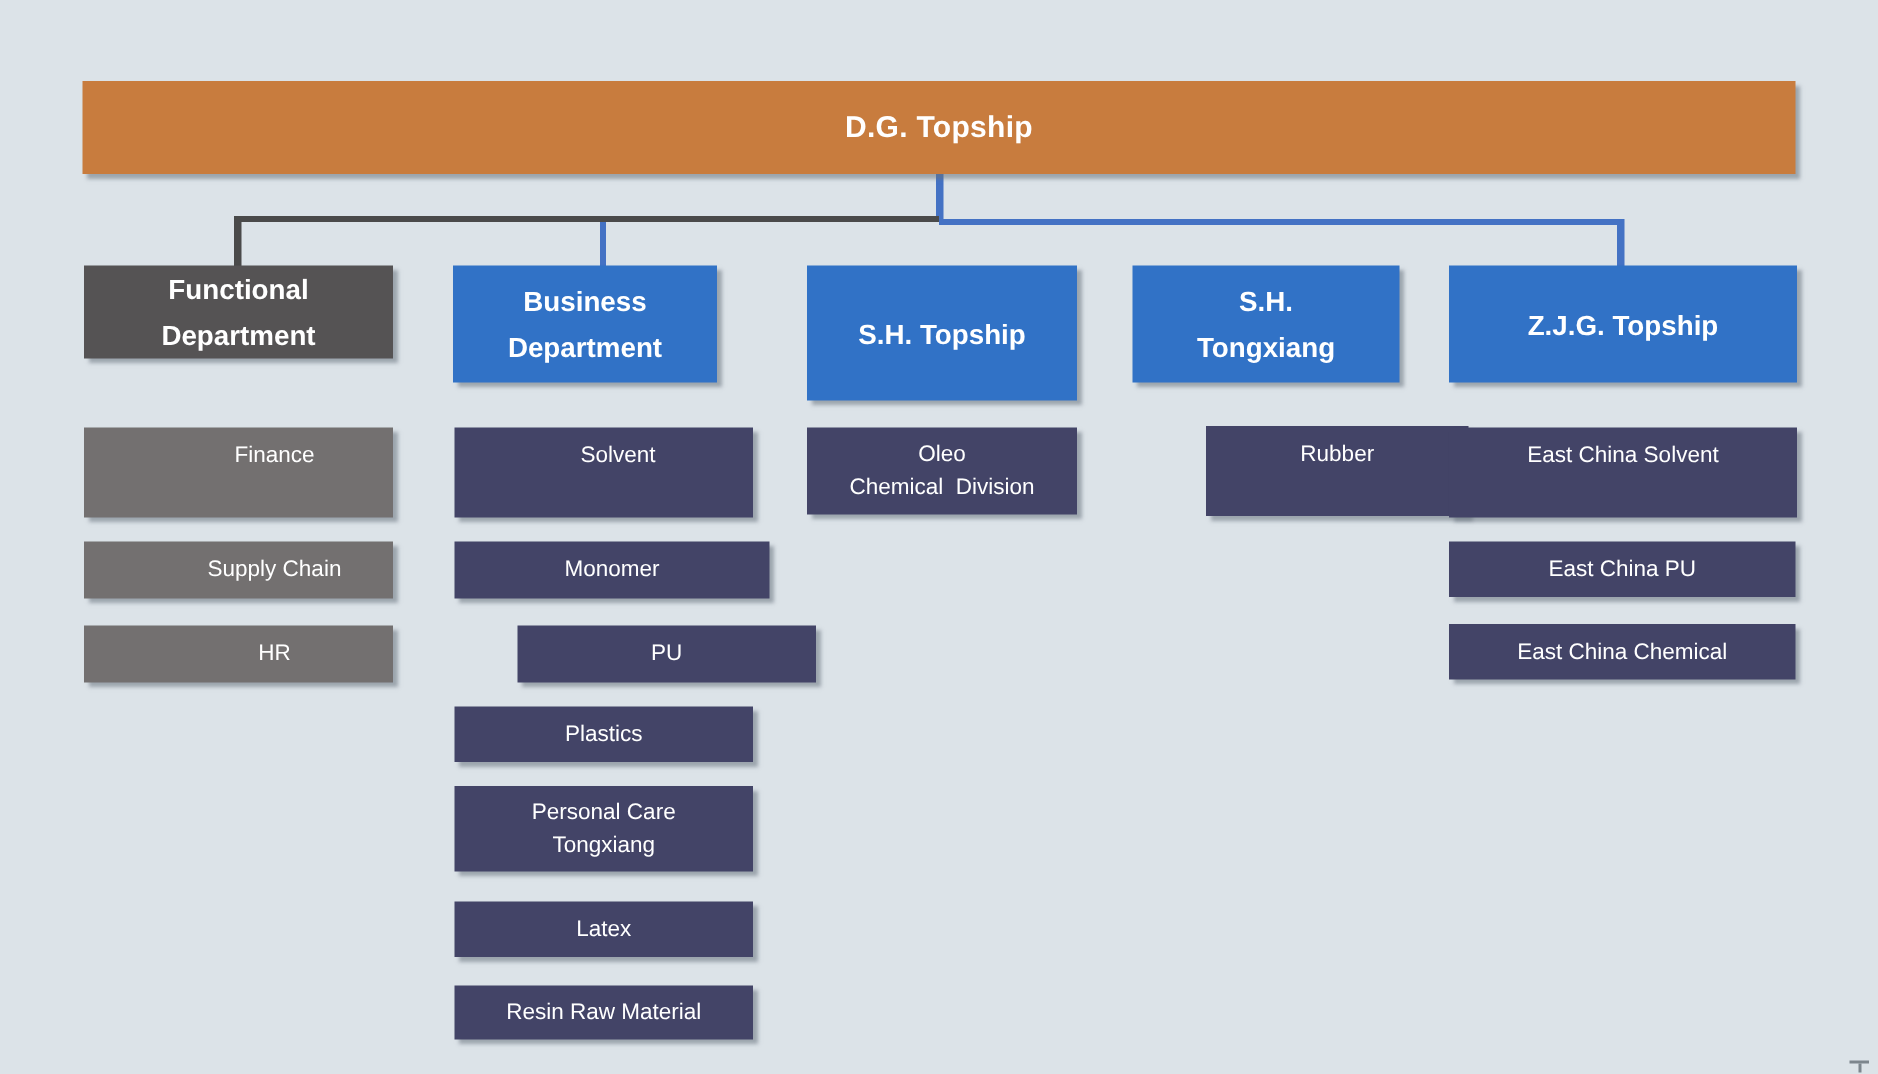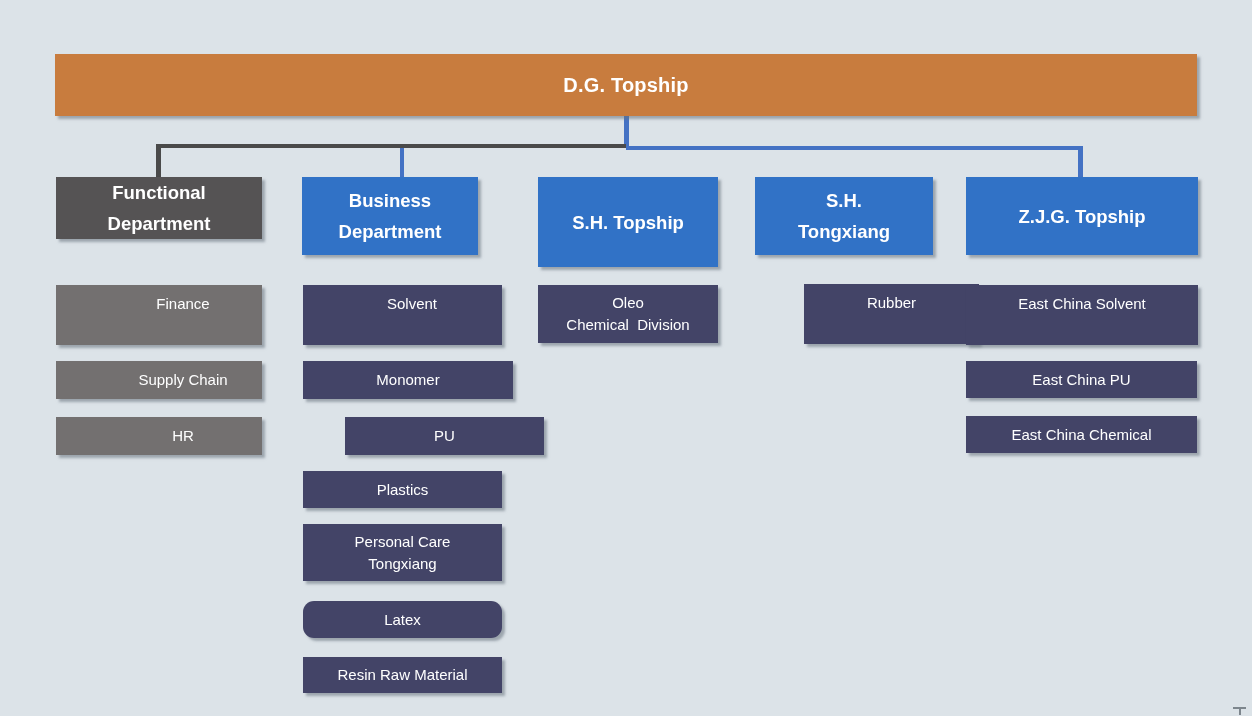--- a/index.html
+++ b/index.html
@@ -111,21 +111,21 @@
   <div class="box l3 navy" style="left:303px;top:417px;width:199px;height:38px;margin-left:42px;">
     <span class="ln">PU</span>
   </div>
   <div class="box l3 navy" style="left:303px;top:471px;width:199px;height:37px;">
     <span class="ln">Plastics</span>
   </div>
   <div class="box l3 navy" style="left:303px;top:524px;width:199px;height:57px;">
     <span class="ln">Personal Care</span>
     <span class="ln">Tongxiang</span>
   </div>
-  <div class="box l3 navy" style="left:303px;top:601px;width:199px;height:37px;border-radius:11px;">
+  <div class="box l3 navy" style="left:303px;top:601px;width:199px;height:37px;">
     <span class="ln">Latex</span>
   </div>
   <div class="box l3 navy" style="left:303px;top:657px;width:199px;height:36px;">
     <span class="ln">Resin Raw Material</span>
   </div>
 
   <div class="box l3 navy" style="left:538px;top:285px;width:180px;height:58px;">
     <span class="ln">Oleo</span>
     <span class="ln">Chemical  Division</span>
   </div>

